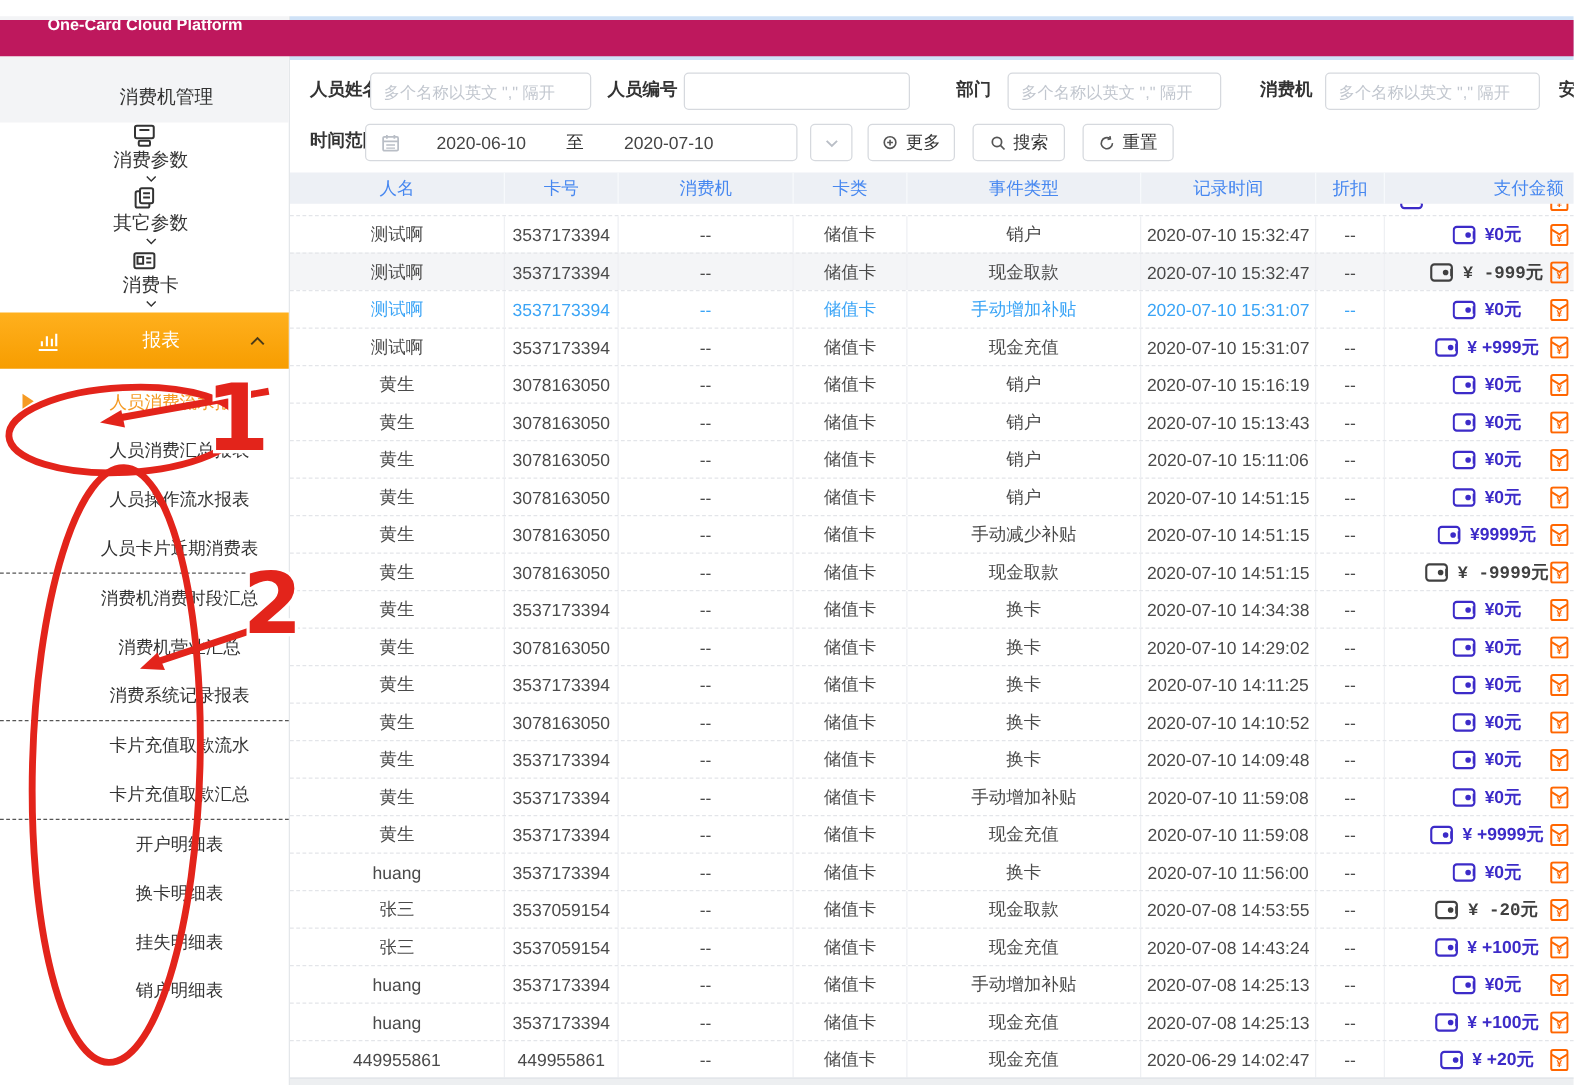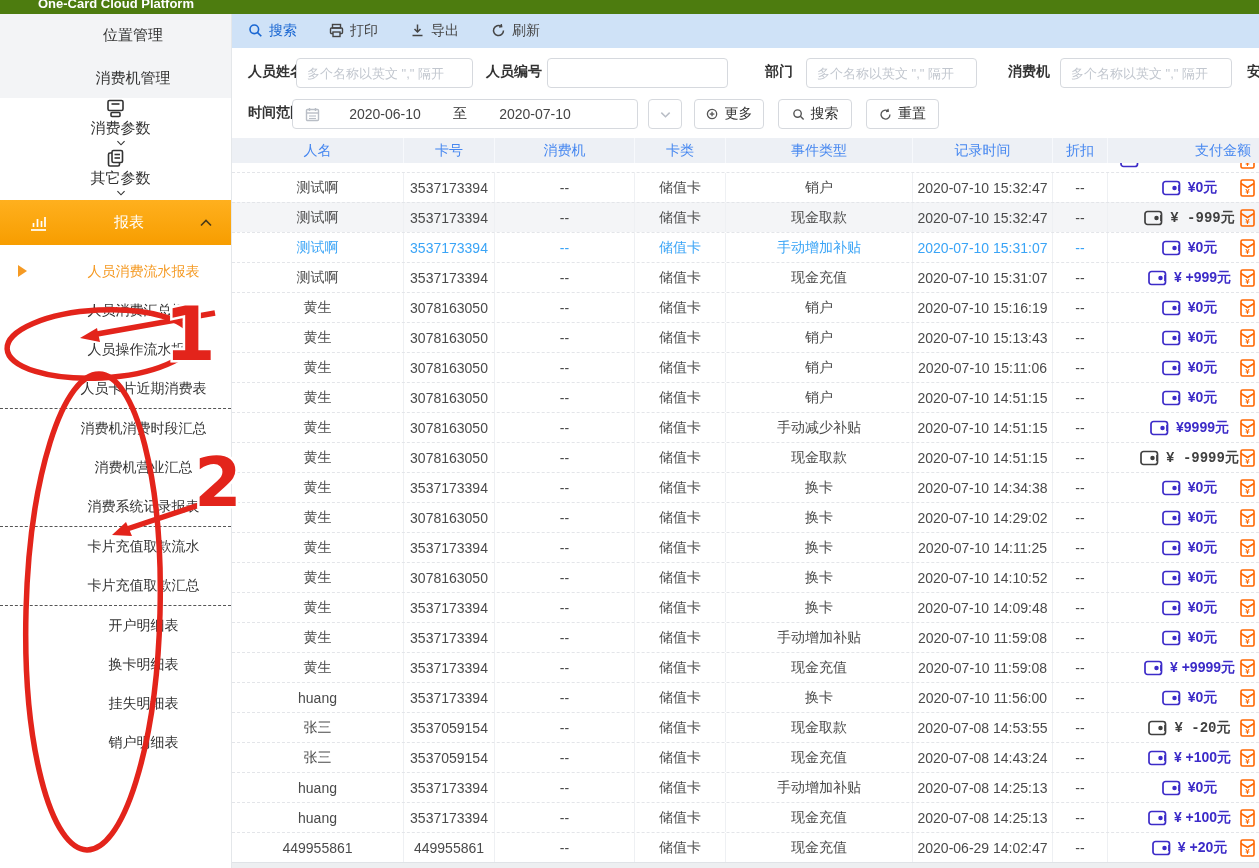--- a/index.html
+++ b/index.html
@@ -1,21 +1,21 @@
 <!DOCTYPE html>
 <html><head>
 <meta charset="utf-8">
 <style>
   * { margin:0; padding:0; box-sizing:border-box; }
   html,body { width:1259px; height:868px; overflow:hidden; background:#fff;
     font-family:"Liberation Sans","DejaVu Sans",sans-serif; }
   .stage { position:relative; width:1259px; height:868px; overflow:hidden; }
 
   
-  .topbar { position:absolute; left:0; top:0; width:1259px; height:14px; background:#4d7c0f; overflow:hidden; z-index:5; }
+  .topbar { position:absolute; left:0; top:16px; width:1259px; height:29px; background:#be185d; overflow:hidden; z-index:5; }
   .brand { position:absolute; left:0; top:-4px; width:232px; text-align:center; color:#fff;
     font-size:13px; font-weight:bold; white-space:nowrap; }
 
   
   .sidebar { position:absolute; left:0; top:13px; width:232px; height:855px; background:#fff;
     border-right:1px solid #e4e7ea; z-index:2;text-align:center; }
   .side-top { background:#f3f4f6; height:85px; }
   .side-top-item { height:43px; line-height:43px; padding-left:35px; font-size:15px; color:#333; }
   .nav-item { height:50px; display:flex; align-items:center; padding:0 18px 0 28px; font-size:15px; color:#333;flex-direction:column; }
   .nav-item .nico { width:21px; height:21px; margin-right:10px; flex:0 0 auto; }
@@ -111,20 +111,32 @@
         <rect x="3.5" y="5" width="11" height="13" rx="1.5"></rect>
           <rect x="7" y="2.5" width="10.5" height="12" rx="1.5" fill="#fff"></rect>
         <line x1="9.5" y1="6.5" x2="15" y2="6.5"></line>
           <line x1="9.5" y1="10" x2="15" y2="10"></line>
         </svg>
       <span class="lbl">其它参数</span>
       <svg class="chev" viewBox="0 0 14 14" fill="none" stroke="#333" stroke-width="1.6">
           <polyline points="2,4.5 7,9.5 12,4.5"></polyline>
         </svg>
     </div>
+    <div class="nav-item">
+      <svg class="nico" viewBox="0 0 21 21" fill="none" stroke="#333" stroke-width="1.6">
+        <rect x="2.5" y="4.5" width="16" height="12" rx="1.5"></rect>
+          <rect x="5" y="7.5" width="4.5" height="5.5"></rect>
+        <line x1="12" y1="8.5" x2="16" y2="8.5"></line>
+          <line x1="12" y1="12" x2="16" y2="12"></line>
+        </svg>
+      <span class="lbl">消费卡</span>
+      <svg class="chev" viewBox="0 0 14 14" fill="none" stroke="#333" stroke-width="1.6">
+          <polyline points="2,4.5 7,9.5 12,4.5"></polyline>
+        </svg>
+    </div>
 
     <div class="active-bar">
       <svg class="nico" viewBox="0 0 21 21" fill="none" stroke="#fff" stroke-width="1.7">
         <line x1="3" y1="18" x2="18" y2="18"></line>
           <line x1="5.5" y1="15" x2="5.5" y2="11"></line>
         <line x1="9.5" y1="15" x2="9.5" y2="7"></line>
           <line x1="13.5" y1="15" x2="13.5" y2="9"></line>
           <line x1="17" y1="15" x2="17" y2="5"></line>
         </svg>
       <span class="lbl">报表</span>

